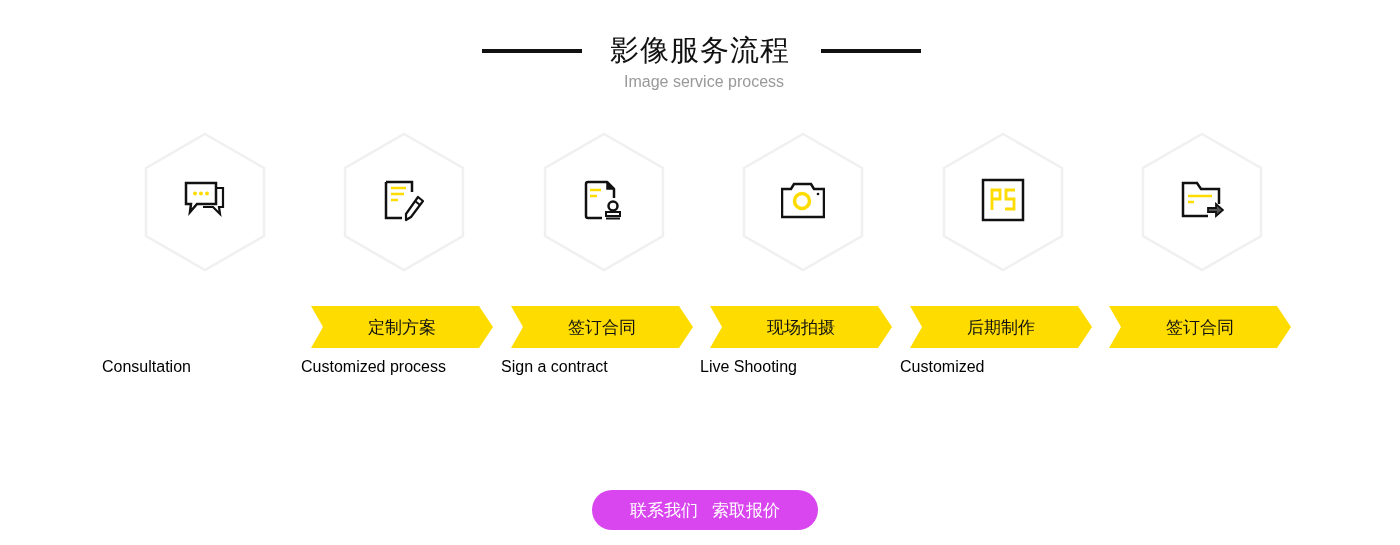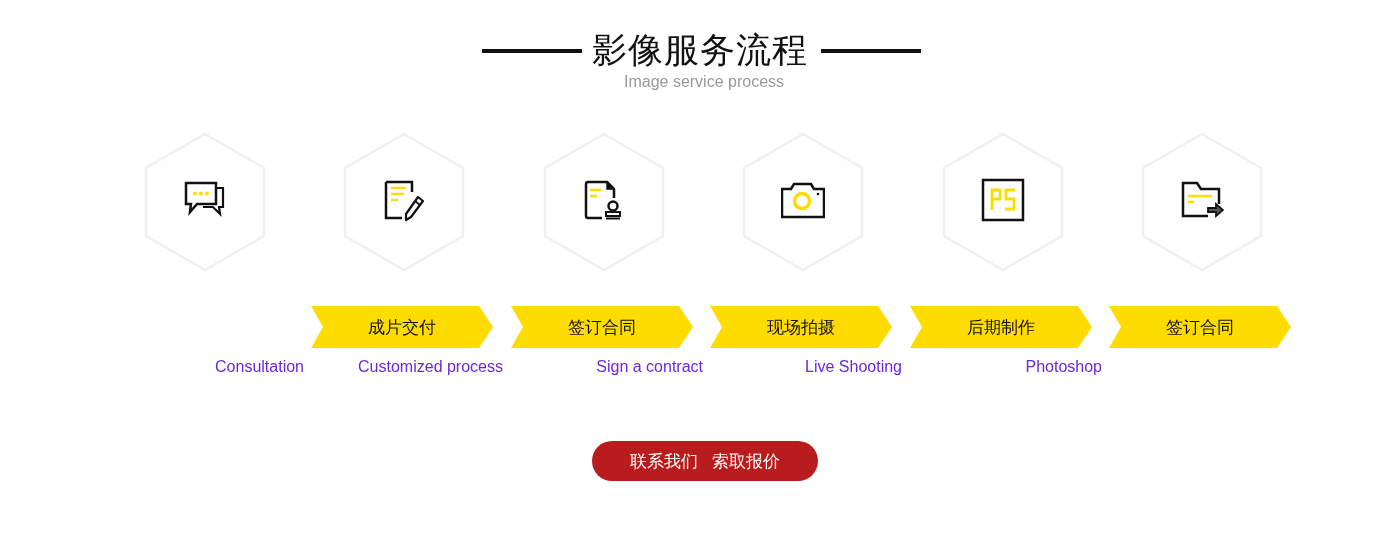--- a/index.html
+++ b/index.html
@@ -2,37 +2,37 @@
 <html><head>
   <meta charset="utf-8">
   <style>
     html, body { margin: 0; padding: 0; background: #ffffff; }
     body { width: 1400px; height: 545px; position: relative; overflow: hidden;
            font-family: "Liberation Sans", "DejaVu Sans", sans-serif; color: #222; }
     .title-wrap { position: absolute; left: 0; top: 28px; width: 1400px; text-align: center; }
     .title-line { position: absolute; top: 21px; height: 4px; width: 100px; background: #111; }
     .title-line.left { left: 482px; }
     .title-line.right { left: 821px; }
-    .title { font-size: 35px; color: #111; line-height: 44px; letter-spacing: 1px;
+    .title { font-size: 29px; color: #111; line-height: 44px; letter-spacing: 1px;
              font-family: "DejaVu Sans", sans-serif; }
     .subtitle { font-size: 16px; color: #999; margin-top: 1px; padding-left: 8px; }
 
     .steps { position: absolute; left: 0; top: 130px; width: 1400px; height: 260px; }
     .step { position: absolute; top: 0; width: 200px; height: 260px; }
     .hex { position: absolute; left: 42px; top: 2px; width: 122px; height: 140px; }
     .hex svg { display: block; }
     .icon { position: absolute; left: 81px; top: 48px; width: 44px; height: 44px; }
     .chevron { position: absolute; left: 10px; top: 176px; width: 182px; height: 42px; }
     .chevron svg { position: absolute; left: 0; top: 0; }
     .chevron-label { position: absolute; left: 0; top: 0; width: 182px; height: 42px; line-height: 42px;
                      text-align: center; font-size: 17px; color: #111; font-family: "DejaVu Sans", sans-serif; }
-    .en-label { position: absolute; left: 0; top: 228px; width: 202px; text-align: right; font-size: 16px; color: #6d28d9; }
+    .en-label { position: absolute; left: 0; top: 228px; width: 202px; text-align: left; font-size: 16px; color: #000000; }
 
-    .cta { position: absolute; left: 592px; top: 441px; width: 226px; height: 40px; border-radius: 20px;
-           background: #b91c1c; color: #fff; font-size: 17px; line-height: 40px; text-align: center;
+    .cta { position: absolute; left: 592px; top: 490px; width: 226px; height: 40px; border-radius: 20px;
+           background: #d946ef; color: #fff; font-size: 17px; line-height: 40px; text-align: center;
            font-family: "DejaVu Sans", sans-serif; border: none; cursor: pointer; padding: 0; }
     .cta span { margin: 0 7px; }
   </style>
 </head>
 <body>
 
 <div class="title-wrap">
   <div class="title-line left"></div>
   <div class="title-line right"></div>
   <div class="title">影像服务流程</div>
@@ -72,21 +72,21 @@
         <line x1="9" y1="16" x2="22" y2="16" stroke="#FFDC00" stroke-width="2.5"></line>
         <line x1="9" y1="22" x2="16" y2="22" stroke="#FFDC00" stroke-width="2.5"></line>
         <path d="M36 19 L41 23 L29 39 L24 42 L24 36 Z" fill="#fff" stroke="#111" stroke-width="2.2" stroke-linejoin="round"></path>
         <line x1="33" y1="23" x2="38" y2="27" stroke="#111" stroke-width="2"></line>
       </svg>
     </div>
     <div class="chevron">
       <svg width="182" height="42" viewBox="0 0 182 42">
           <polygon points="0,0 168,0 182,21 168,42 0,42 12,21" fill="#FFDC00"></polygon>
         </svg>
-      <div class="chevron-label">成片交付</div>
+      <div class="chevron-label">定制方案</div>
     </div>
     <div class="en-label">Customized process</div>
   </div>
 
   <div class="step" style="left:501px">
     <div class="hex">
       <svg width="122" height="140" viewBox="0 0 122 140">
           <polygon points="61,2 120,36 120,104 61,138 2,104 2,36" fill="#fff" stroke="#f0f0f0" stroke-width="2.5"></polygon>
         </svg>
     </div>
@@ -144,21 +144,21 @@
         <path d="M11 32 V12 H19 V21 H11" fill="none" stroke="#FFDC00" stroke-width="2.8"></path>
         <path d="M34 12 H25 V21 H33 V31 H24" fill="none" stroke="#FFDC00" stroke-width="2.8"></path>
       </svg>
     </div>
     <div class="chevron">
       <svg width="182" height="42" viewBox="0 0 182 42">
           <polygon points="0,0 168,0 182,21 168,42 0,42 12,21" fill="#FFDC00"></polygon>
         </svg>
       <div class="chevron-label">后期制作</div>
     </div>
-    <div class="en-label">Photoshop</div>
+    <div class="en-label">Customized</div>
   </div>
 
   <div class="step" style="left:1099px">
     <div class="hex">
       <svg width="122" height="140" viewBox="0 0 122 140">
           <polygon points="61,2 120,36 120,104 61,138 2,104 2,36" fill="#fff" stroke="#f0f0f0" stroke-width="2.5"></polygon>
         </svg>
     </div>
     <div class="icon">
       <svg width="44" height="44" viewBox="0 0 44 44">

